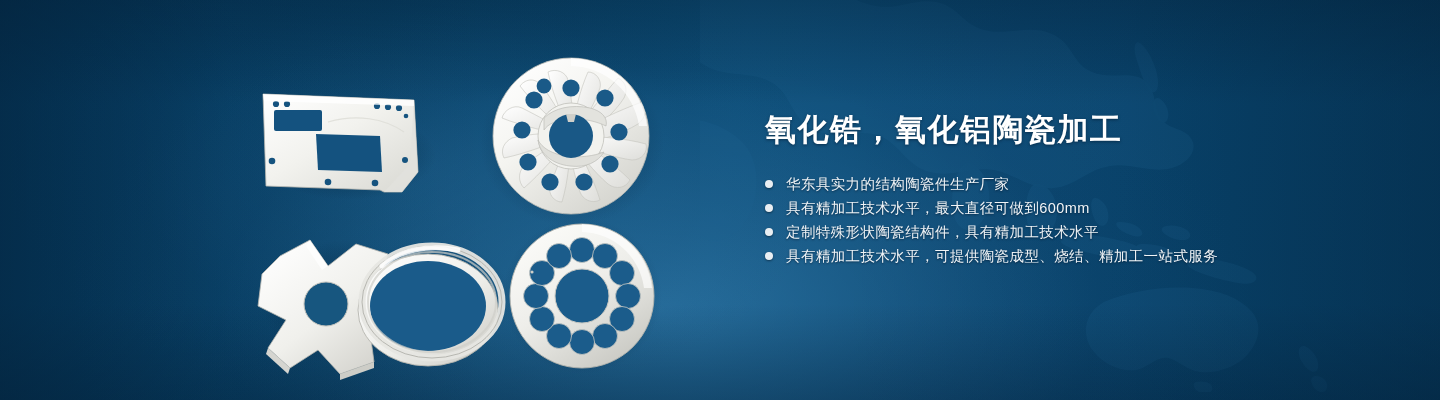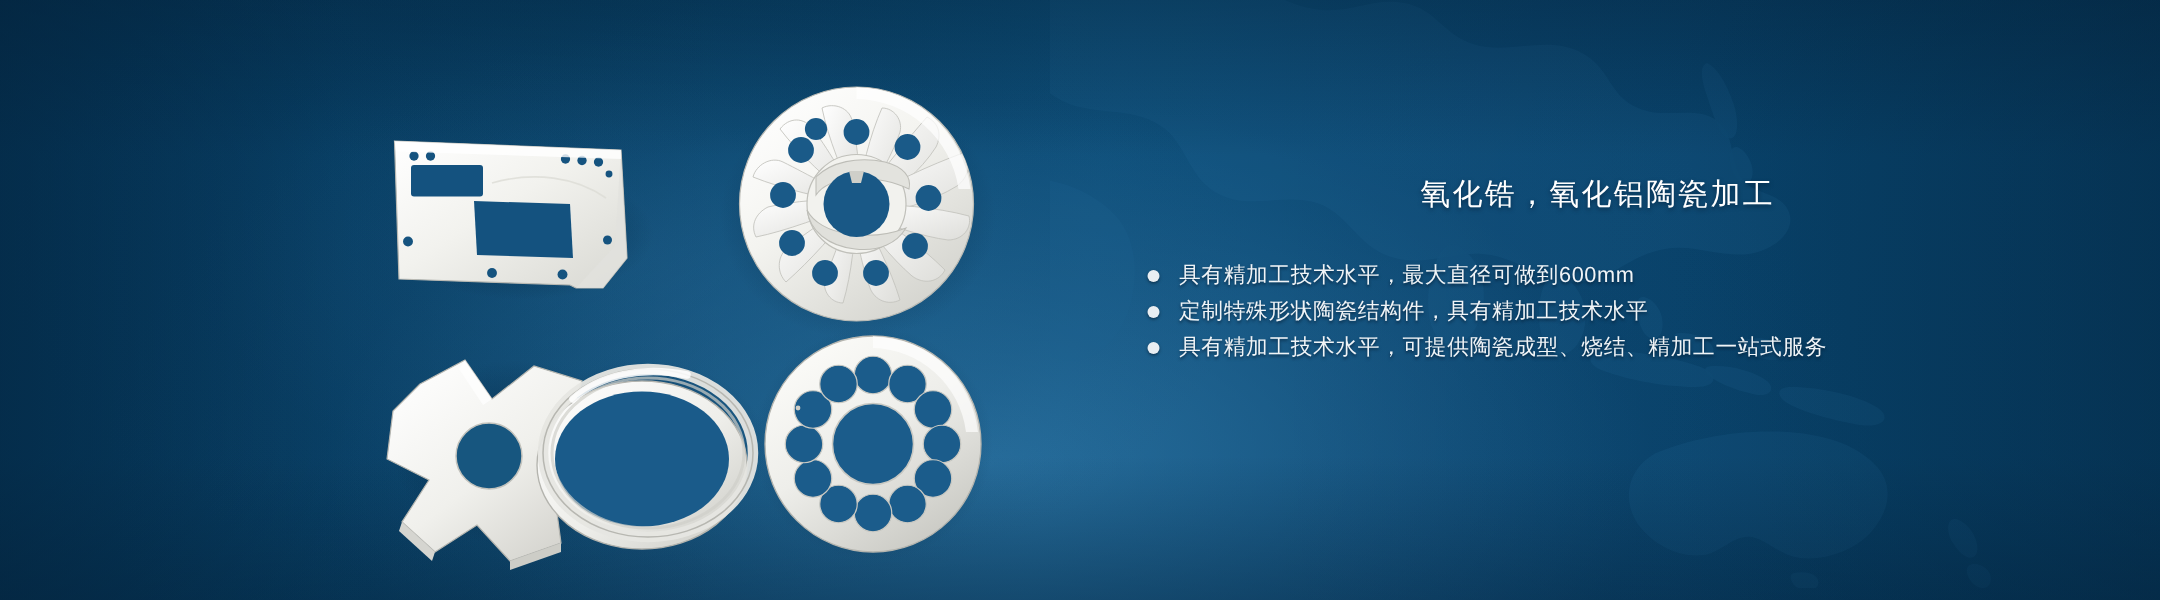--- a/index.html
+++ b/index.html
@@ -72,29 +72,28 @@
   .products svg { display: block; }
 
   
   .copy {
     position: absolute;
     left: 765px;
     top: 110px;
     width: 600px;
   }
   .headline {
-    font-size: 20px;
+    font-size: 31px;
     line-height: 40px;
     color: #ffffff;
     letter-spacing: 1.5px;
-    font-weight: normal;
+    font-weight: bold;
     margin: 0;
     text-shadow: 0 1px 3px rgba(0,20,40,0.55);
     white-space: nowrap;
-    text-align: center;
   }
   .bullets {
     list-style: none;
     margin: 22px 0 0 0;
     padding: 0;
   }
   .bullet {
     display: flex;
     align-items: center;
     height: 24px;
@@ -355,20 +354,24 @@
       </g>
     </svg>
   </div>
 
   <div class="copy">
     <h1 class="headline">氧化锆，氧化铝陶瓷加工</h1>
 
     <ul class="bullets">
       <li class="bullet">
         <span class="dot"></span>
+        <span class="bullet-text">华东具实力的结构陶瓷件生产厂家</span>
+      </li>
+      <li class="bullet">
+        <span class="dot"></span>
         <span class="bullet-text">具有精加工技术水平，最大直径可做到600mm</span>
       </li>
       <li class="bullet">
         <span class="dot"></span>
         <span class="bullet-text">定制特殊形状陶瓷结构件，具有精加工技术水平</span>
       </li>
       <li class="bullet">
         <span class="dot"></span>
         <span class="bullet-text">具有精加工技术水平，可提供陶瓷成型、烧结、精加工一站式服务</span>
       </li>

